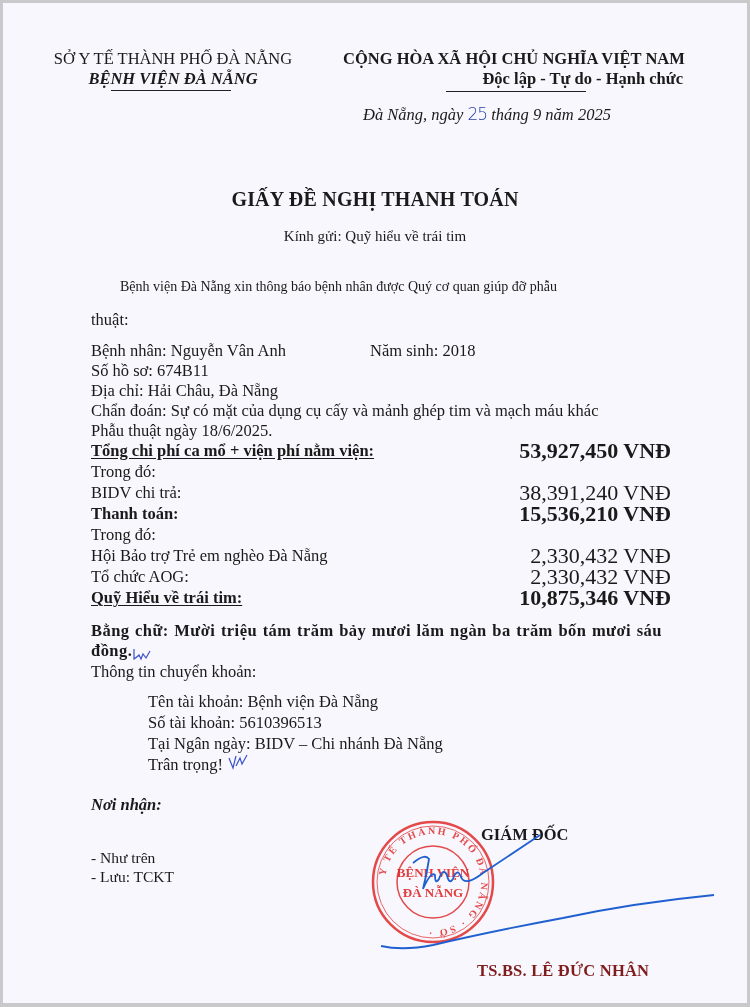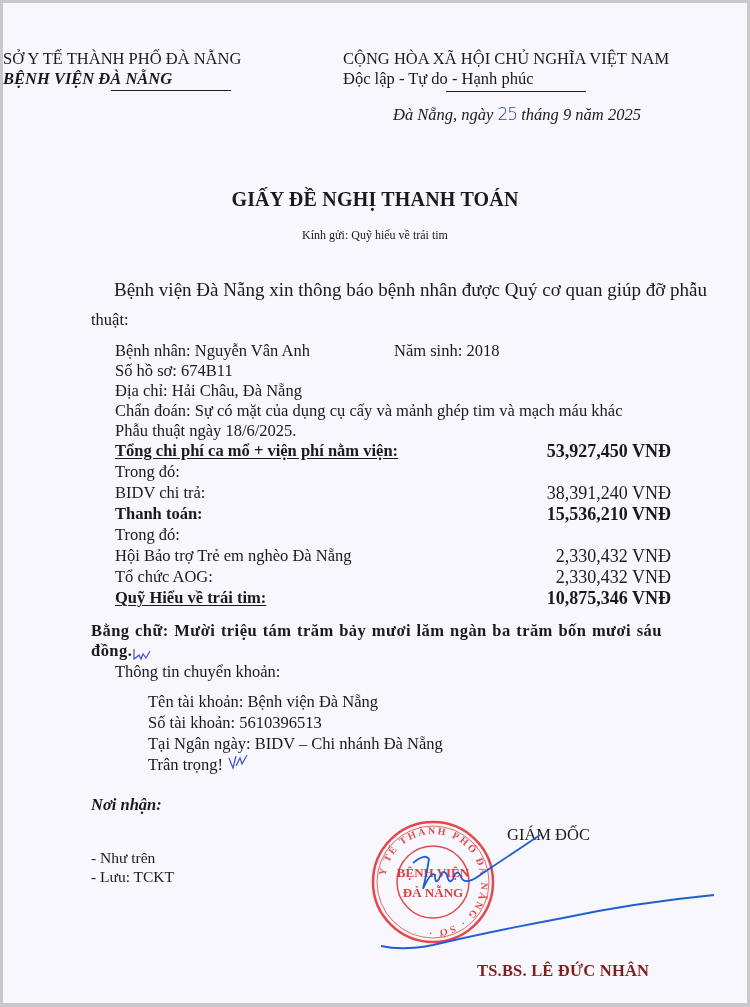--- a/index.html
+++ b/index.html
@@ -9,55 +9,55 @@
       position: relative;
       overflow: hidden;
       font-family: "Liberation Serif", "DejaVu Serif", serif;
       color: #1a1a1a;
     }
     .page {
       position: absolute; left: 3px; top: 3px; right: 3px; bottom: 4px;
       background: #f7f7fd;
     }
     .abs { position: absolute; white-space: nowrap; }
-    .hdr-left { left: 0; width: 340px; top: 46px; font-size: 16.5px; line-height: 20px; }
-    .hdr-right { left: 340px; width: 340px; top: 46px; text-align: left; font-size: 16.5px; line-height: 20px; font-weight: normal; }
+    .hdr-left { left: 0; width: 340px; top: 46px; text-align: center; font-size: 16.5px; line-height: 20px; }
+    .hdr-right { left: 340px; width: 340px; top: 46px; text-align: right; font-size: 16.5px; line-height: 20px; font-weight: bold; }
     .u-line { position: absolute; height: 1px; background: #222; }
-    .date { left: 360px; top: 101px; font-style: italic; font-size: 16.5px; margin-left: 30px; }
+    .date { left: 360px; top: 101px; font-style: italic; font-size: 16.5px; }
     .hand { color: #2a3fa8; font-family: "DejaVu Sans", sans-serif; font-style: normal; font-size: 17px; font-weight: 300; letter-spacing: -1px; }
     .title { left: 0; right: 0; top: 185px; text-align: center; font-weight: bold; font-size: 20px; letter-spacing: 0.2px; }
-    .greet { left: 0; right: 0; top: 225px; text-align: center; font-size: 12px; }
-    .para1 { left: 111px; top: 276px; font-size: 19px; }
+    .greet { left: 0; right: 0; top: 225px; text-align: center; font-size: 15px; }
+    .para1 { left: 117px; top: 276px; font-size: 14px; }
     .para1b { left: 88px; top: 307px; font-size: 16.5px; }
-    .ln { left: 88px; font-size: 16.5px; line-height: 20px; margin-left: 24px; }
-    .amt { right: 76px; font-size: 18px; line-height: 20px; text-align: right; }
+    .ln { left: 88px; font-size: 16.5px; line-height: 20px; }
+    .amt { right: 76px; font-size: 22px; line-height: 20px; text-align: right; }
     .bold { font-weight: bold; }
     .ul { text-decoration: underline; text-underline-offset: 2px; }
     .words { left: 88px; top: 618px; width: 590px; font-size: 16.5px; font-weight: bold; line-height: 20px; white-space: normal; letter-spacing: 0.45px; word-spacing: 1px; }
     .bank { left: 145px; font-size: 16.5px; line-height: 20px; }
     .recv { left: 88px; font-size: 15.5px; line-height: 20px; }
-    .sign-title { left: 478px; top: 822px; font-weight: normal; font-size: 16.5px; margin-left: 26px; }
+    .sign-title { left: 478px; top: 822px; font-weight: bold; font-size: 16.5px; }
     .sign-name { left: 474px; top: 958px; font-weight: bold; font-size: 16.5px; color: #7f1d1d; letter-spacing: 0.2px; }
     .stamp { position: absolute; left: 367px; top: 816px; width: 126px; height: 126px; }
     .signature { position: absolute; left: 340px; top: 820px; width: 380px; height: 130px; }
   </style>
 </head>
 <body>
 
 <div class="page">
 
   <div class="abs hdr-left">
     <div>SỞ Y TẾ THÀNH PHỐ ĐÀ NẴNG</div>
     <div style="font-weight:bold;font-style:italic;">BỆNH VIỆN ĐÀ NẴNG</div>
     <div class="u-line" style="left:108px; top:41px; width:120px;"></div>
   </div>
 
   <div class="abs hdr-right">
     <div>CỘNG HÒA XÃ HỘI CHỦ NGHĨA VIỆT NAM</div>
-    <div>Độc lập - Tự do - Hạnh phúc</div>
+    <div>Độc lập - Tự do - Hạnh chức</div>
     <div class="u-line" style="left:103px; top:42px; width:140px;"></div>
   </div>
 
   <div class="abs date">
     <span>Đà Nẵng, ngày</span>
     <span class="hand">25</span>
     <span>tháng 9 năm 2025</span>
   </div>
 
   <div class="abs title">GIẤY ĐỀ NGHỊ THANH TOÁN</div>

